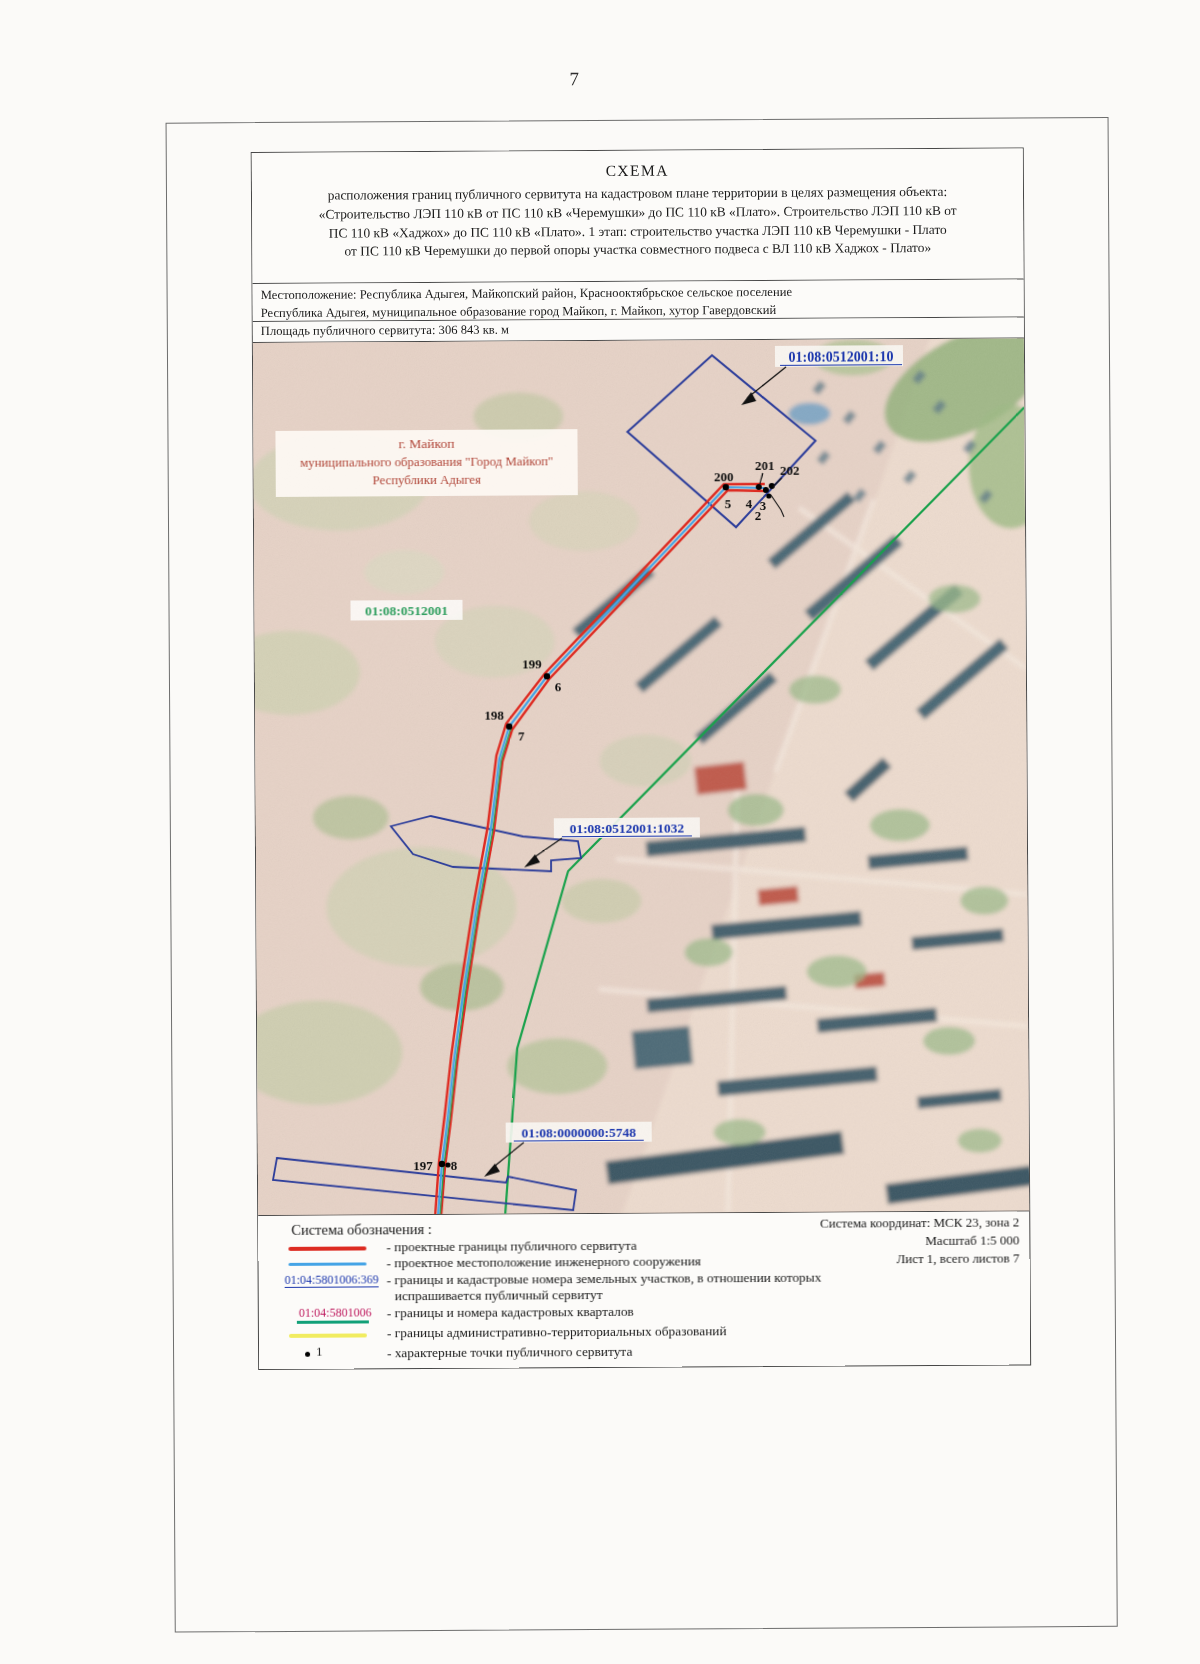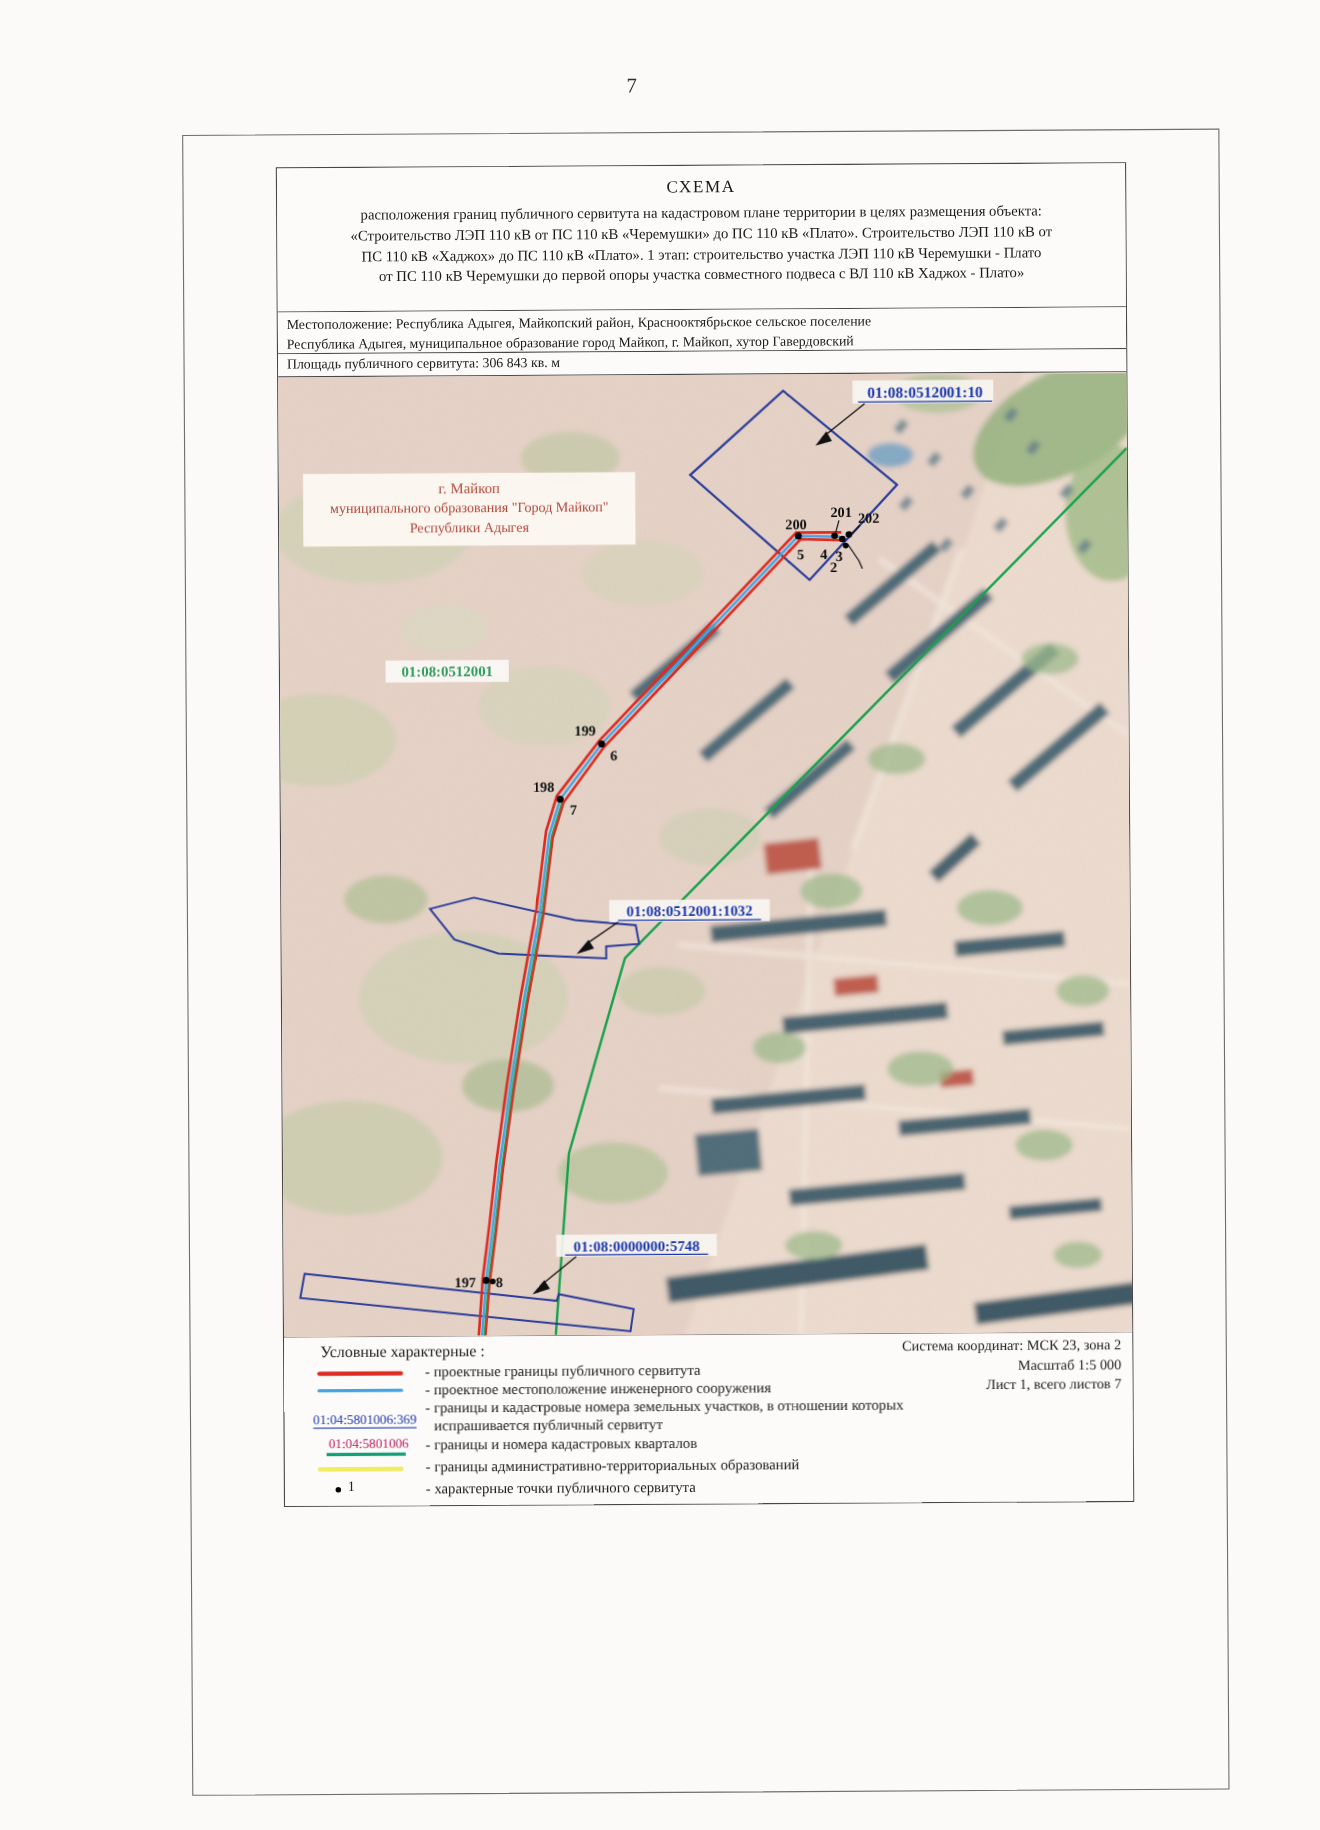--- a/index.html
+++ b/index.html
@@ -17,21 +17,21 @@
   .heading{font-size:15.5px;letter-spacing:1.5px;margin-bottom:5px;font-weight:500;}
   .tline{font-size:13.4px;line-height:18.8px;}
   .loc-row{height:38px;font-size:12.6px;line-height:18px;padding:2px 0 0 8px;}
   .area-row{height:21px;font-size:12.6px;padding:2px 0 0 8px;}
   .map-row{height:873px;overflow:hidden;background:#e6d2c6;}
   .legend-row{height:153px;font-size:13.4px;}
   .legend-row .abs{position:absolute;white-space:nowrap;}
   .legend-title{left:33px;top:6px;font-size:14.5px;}
   .sw-red{left:30px;top:31px;width:78px;height:4px;background:#dd2b22;border-radius:2px;}
   .sw-blue{left:30px;top:47px;width:78px;height:3px;background:#45a4e6;border-radius:2px;}
-  .sw-cad-blue{left:26px;top:68px;font-size:12px;color:#1b36ad;border-bottom:1px solid #1b36ad;line-height:14px;}
+  .sw-cad-blue{left:26px;top:57px;font-size:12px;color:#1b36ad;border-bottom:1px solid #1b36ad;line-height:14px;}
   .sw-cad-green{left:40px;top:90px;font-size:12px;color:#be185d;line-height:14px;}
   .sw-green-line{left:38px;top:105px;width:72px;height:2.5px;background:#12a078;}
   .sw-yellow{left:30px;top:118px;width:78px;height:4px;background:#f1ec60;border-radius:2px;}
   .sw-dot{left:46px;top:136px;width:5px;height:5px;border-radius:50%;background:#000;}
   .sw-dot-num{left:57px;top:128px;font-size:13px;}
   .d1{left:128px;top:24px;} .d2{left:128px;top:40px;}
   .d3a{left:128px;top:57px;} .d3b{left:136px;top:73px;}
   .d4{left:128px;top:90px;} .d5{left:128px;top:110px;} .d6{left:128px;top:130px;}
   .info{position:absolute;right:10px;top:2px;text-align:right;font-size:13px;line-height:18px;}
   
@@ -242,21 +242,21 @@
           <text x="303" y="350" text-anchor="middle" class="pt">6</text>
           <text x="239" y="378" text-anchor="middle" class="pt">198</text>
           <text x="266" y="399" text-anchor="middle" class="pt">7</text>
           <text x="165" y="828" text-anchor="middle" class="pt">197</text>
           <text x="196" y="828" text-anchor="middle" class="pt">8</text>
         </g>
       </svg>
     </div>
 
     <div class="row legend-row">
-      <div class="abs legend-title">Условные характерные :</div>
+      <div class="abs legend-title">Система обозначения :</div>
 
       <div class="abs sw-red"></div>
       <div class="abs d1">- проектные границы публичного сервитута</div>
 
       <div class="abs sw-blue"></div>
       <div class="abs d2">- проектное местоположение инженерного сооружения</div>
 
       <div class="abs sw-cad-blue">01:04:5801006:369</div>
       <div class="abs d3a">- границы и кадастровые номера земельных участков, в отношении которых</div>
       <div class="abs d3b">испрашивается публичный сервитут</div>

